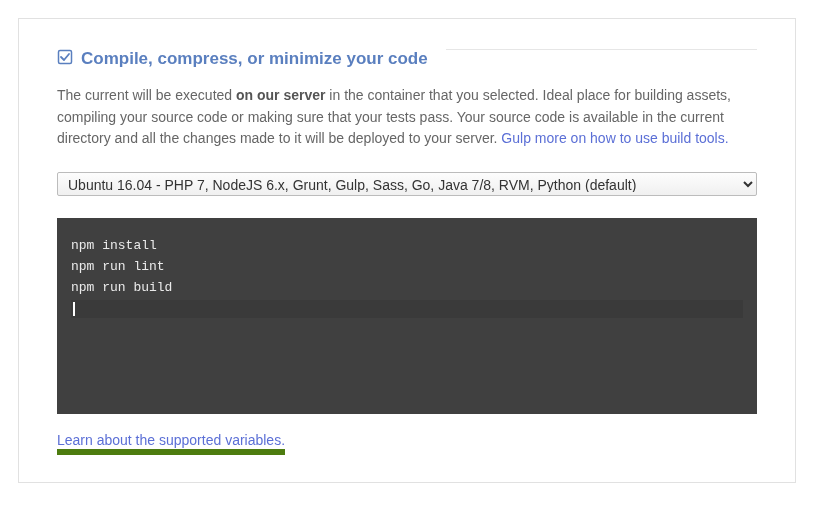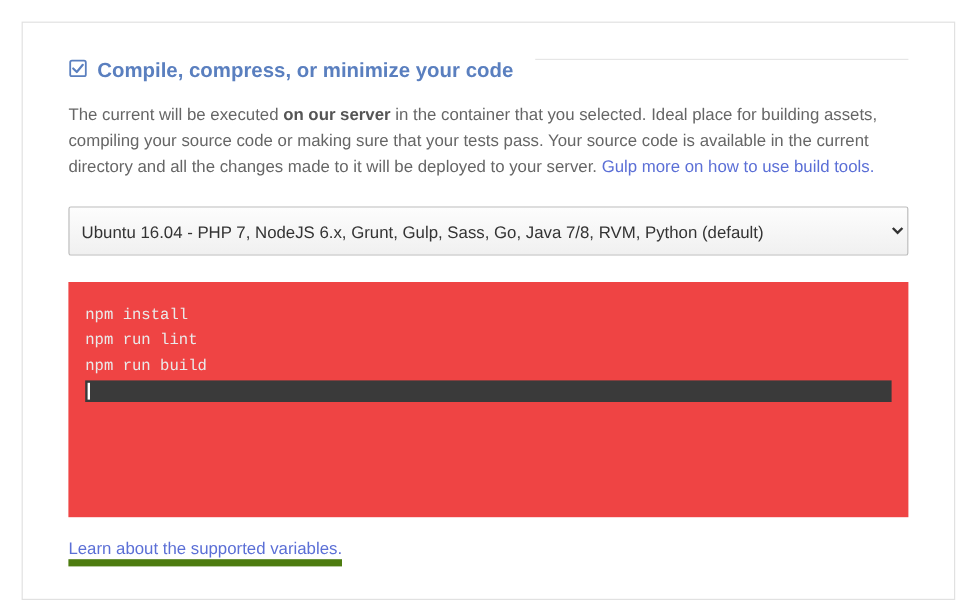--- a/index.html
+++ b/index.html
@@ -46,30 +46,30 @@
     .description b { font-weight: 700; color:#555; }
     .link {
       color: #5b6fd6;
       text-decoration: none;
     }
     .select-wrap {
       margin-bottom: 22px;
     }
     select.container-select {
       width: 100%;
-      height: 41px;
+      height: 24px;
       font-size: 14px;
       background: linear-gradient(#fdfdfd,#f0f0f0);
       border: 1px solid #bcbcbc;
       border-radius: 2px;
       padding: 3px 6px;
       color:#333;
     }
     .terminal {
-      background: #ef4444;
+      background: #404040;
       padding: 18px 14px 14px 14px;
       font-family: "Courier New", Consolas, monospace;
       font-size: 13px;
       color: #eaeaea;
       min-height: 196px;
       margin-bottom: 18px;
     }
     .terminal .line-cmd {
       white-space: pre;
       line-height: 1.6;

